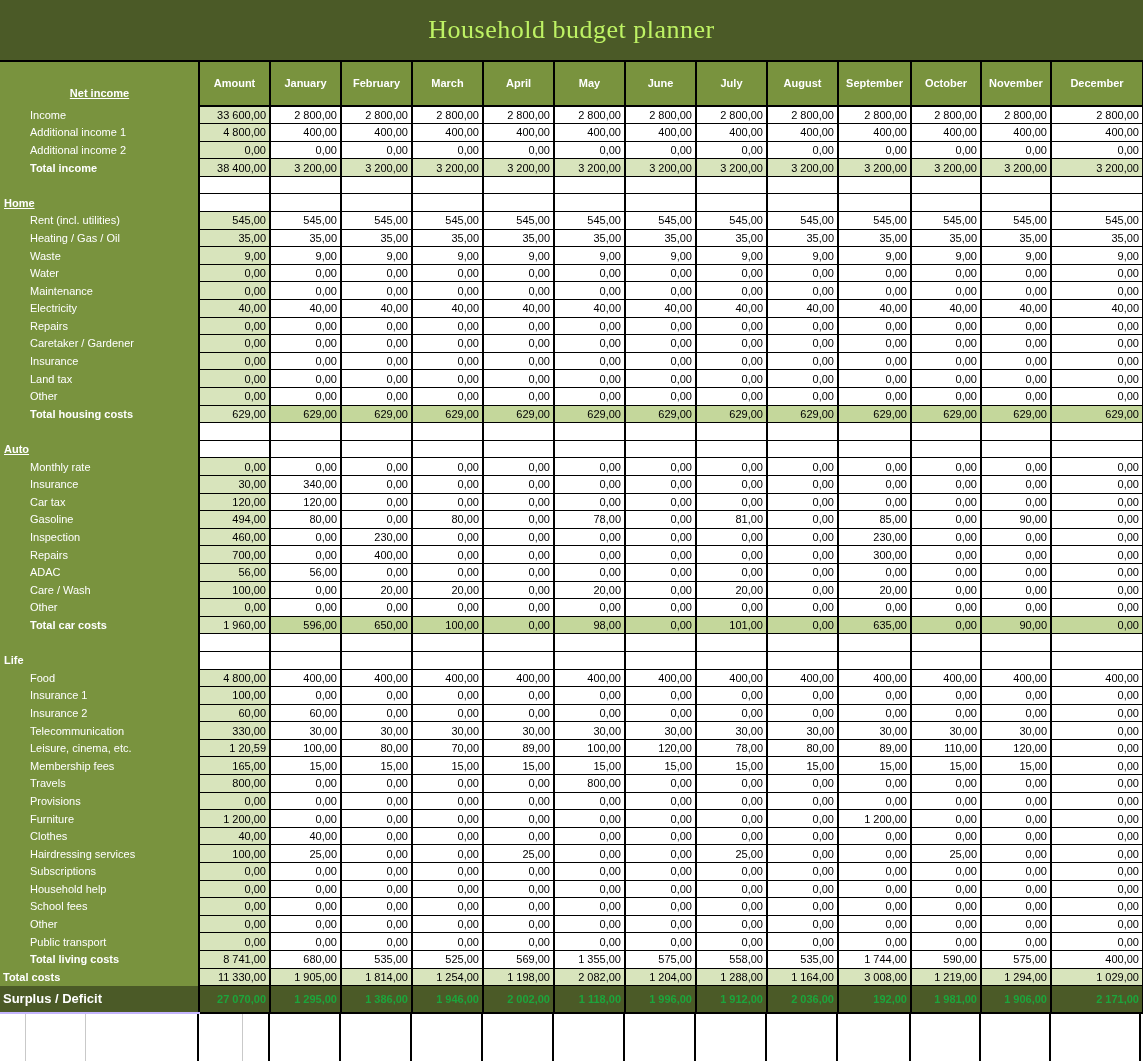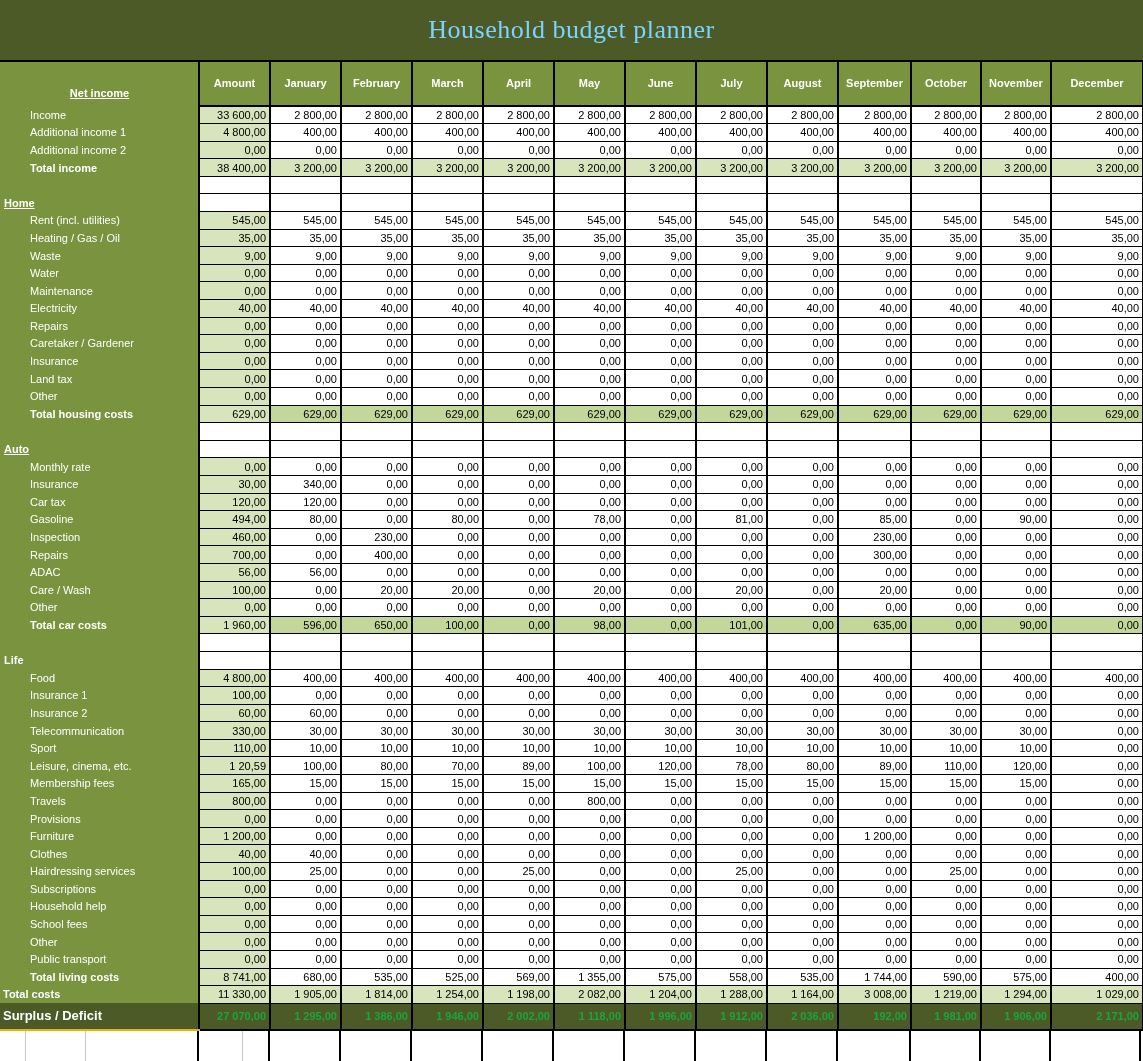--- a/index.html
+++ b/index.html
@@ -8,21 +8,21 @@
     width:1143px; height:1061px; overflow:hidden; background:#fff;
     font-family:"Liberation Sans", sans-serif;
   }
   .sheet { width:1143px; height:1061px; display:flex; flex-direction:column; }
 
   .title-bar {
     height:62px; flex:0 0 62px; background:#4b5a27; border-bottom:2px solid #000;
     display:flex; align-items:center; justify-content:center;
   }
   .title-text {
-    color:#7dd3fc; font-family:"Liberation Serif", serif; font-size:26px; letter-spacing:.5px;
+    color:#bef264; font-family:"Liberation Serif", serif; font-size:26px; letter-spacing:.5px;
   }
 
   table { border-collapse:collapse; table-layout:fixed; width:1143px; flex:0 0 auto; }
   th, td {
     padding:0 3px; font-size:11px; line-height:1.1; overflow:hidden; white-space:nowrap;
   }
   thead th {
     background:#79933e; color:#fff; font-weight:bold; height:44px;
     border:1px solid #000; border-top:none; border-left-width:2px; border-bottom-width:2px;
     text-align:center;
@@ -50,21 +50,21 @@
   tr.grand td.lab { padding-left:3px; }
   tr.t-light td.d { background:#d8e4bc; }
   tr.t-med   td.d { background:#c4d79b; }
   tr.t-med   td.d.amt { background:#d8e4bc; }
   tr.t-white td.d { background:#fff; }
   tr.t-white td.d.amt { background:#d8e4bc; }
 
   tr.surplus td { height:27px; }
   td.sl {
     background:#4b5a27; color:#fff; font-weight:bold; font-size:13px;
-    border:none; border-bottom:2px solid #eab308; padding-left:3px;
+    border:none; border-bottom:2px solid #c4b5fd; padding-left:3px;
   }
   td.sv {
     background:#4b5a27; color:#1ca53c; font-weight:bold;
     border:1px solid #000; border-left-width:2px; border-bottom-width:2px; text-align:right;
   }
   td.sv:last-child { border-right-width:2px;padding-left:37px; }
 
   .strip { position:relative; flex:1 1 auto; background:#fff; }
   .vline { position:absolute; top:0; bottom:0; }
   .vline.black { width:2px; background:#000; }
@@ -683,36 +683,20 @@
           <td class="d">30,00</td>
           <td class="d">30,00</td>
           <td class="d">30,00</td>
           <td class="d">30,00</td>
           <td class="d">30,00</td>
           <td class="d">30,00</td>
           <td class="d">30,00</td>
           <td class="d">0,00</td>
         </tr>
         <tr class="data">
-          <td class="lab"><span>Sport</span></td>
-          <td class="d amt">110,00</td>
-          <td class="d">10,00</td>
-          <td class="d">10,00</td>
-          <td class="d">10,00</td>
-          <td class="d">10,00</td>
-          <td class="d">10,00</td>
-          <td class="d">10,00</td>
-          <td class="d">10,00</td>
-          <td class="d">10,00</td>
-          <td class="d">10,00</td>
-          <td class="d">10,00</td>
-          <td class="d">10,00</td>
-          <td class="d">0,00</td>
-        </tr>
-        <tr class="data">
           <td class="lab"><span>Leisure, cinema, etc.</span></td>
           <td class="d amt">1 20,59</td>
           <td class="d">100,00</td>
           <td class="d">80,00</td>
           <td class="d">70,00</td>
           <td class="d">89,00</td>
           <td class="d">100,00</td>
           <td class="d">120,00</td>
           <td class="d">78,00</td>
           <td class="d">80,00</td>

